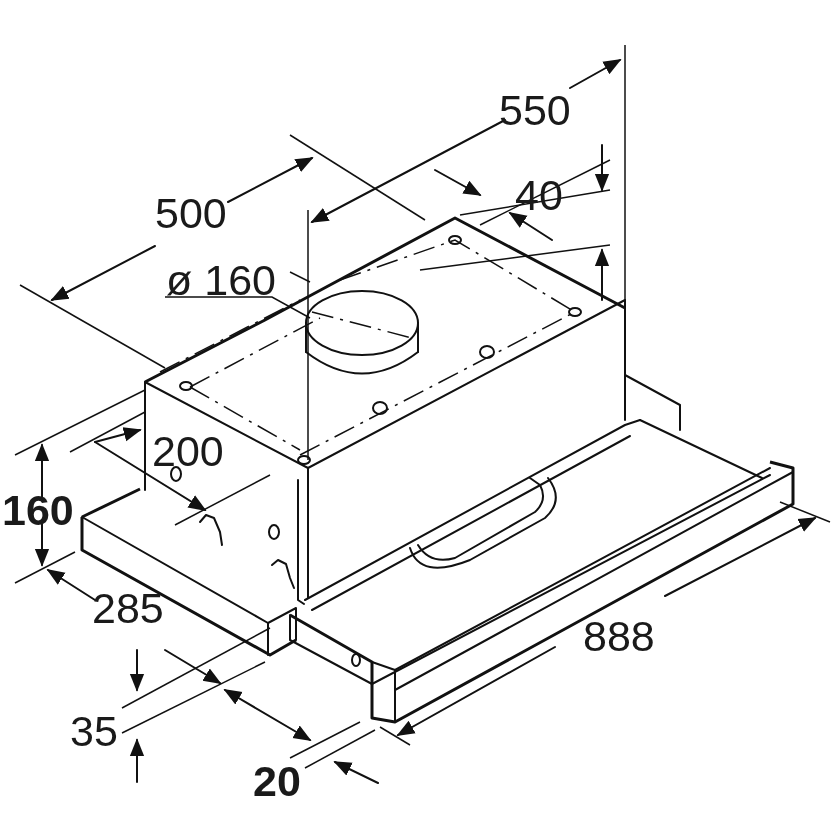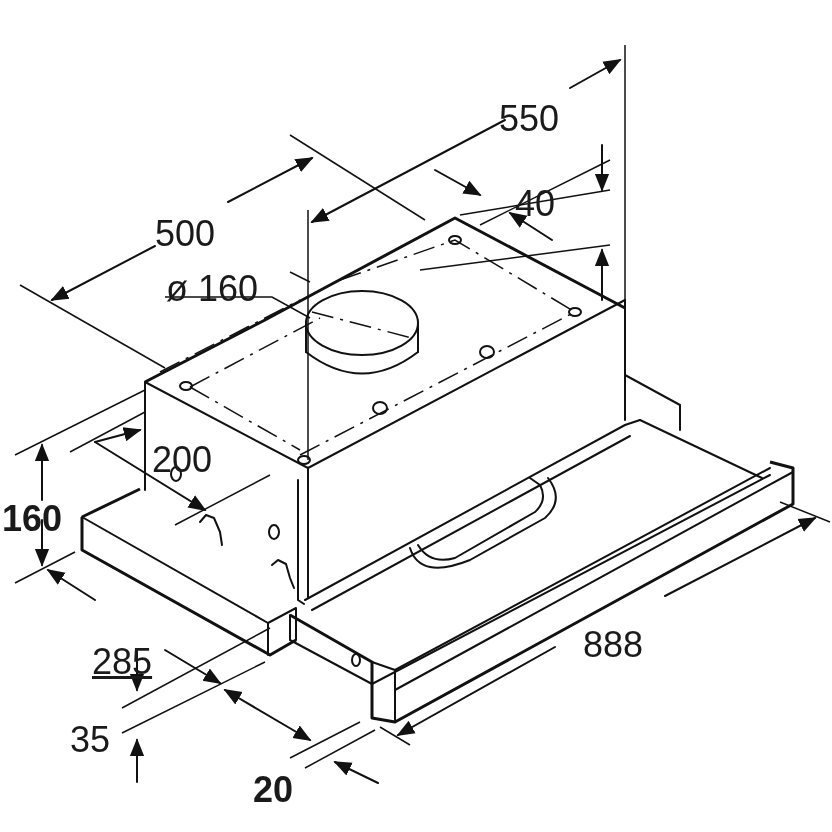--- a/index.html
+++ b/index.html
@@ -3,21 +3,21 @@
   <meta charset="utf-8">
   <style>
     html, body { margin: 0; padding: 0; background: #ffffff; }
     body { width: 832px; height: 832px; overflow: hidden; position: relative; }
     #drawing { position: absolute; left: 0; top: 0; width: 832px; height: 832px; }
     .ln { stroke: #111; stroke-width: 2; fill: none; stroke-linecap: round; stroke-linejoin: round; }
     .th { stroke: #111; stroke-width: 3; fill: none; stroke-linejoin: round; }
     .tn { stroke: #111; stroke-width: 1.5; fill: none; }
     .dd { stroke: #111; stroke-width: 1.5; fill: none; stroke-dasharray: 22 7 3 7; }
     .ar { fill: #111; stroke: none; }
-    .lbl { position: absolute; font-family: "Liberation Sans", sans-serif; font-size: 36px; color: #1a1a1a; line-height: 1; white-space: nowrap; margin-top: 12px; }
+    .lbl { position: absolute; font-family: "Liberation Sans", sans-serif; font-size: 43px; color: #1a1a1a; line-height: 1; white-space: nowrap; }
   </style>
 </head>
 <body>
 
 <svg id="drawing" viewBox="0 0 832 832" xmlns="http://www.w3.org/2000/svg">
   <defs>
     <marker id="arr" viewBox="0 0 10 10" refX="9" refY="5" markerWidth="9" markerHeight="9" orient="auto-start-reverse">
       <path d="M0,1 L10,5 L0,9 z" class="ar"></path>
     </marker>
   </defs>
@@ -124,21 +124,21 @@
     <path class="ln" d="M378,783 L335,762" marker-end="url(#arr)"></path>
 
     <path class="tn" d="M380,727 L410,745"></path>
     <path class="tn" d="M780,502 L830,522"></path>
     <path class="ln" d="M555,647 L398,735" marker-end="url(#arr)"></path>
     <path class="ln" d="M665,596 L815,518" marker-end="url(#arr)"></path>
   </g>
 </svg>
 
 <div class="lbl" style="left:499px; top:89px;">550</div>
-<div class="lbl" style="left:155px; top:204px;text-align:center;">500</div>
+<div class="lbl" style="left:155px; top:192px;text-align:center;">500</div>
 <div class="lbl" style="left:515px; top:174px;">40</div>
 <div class="lbl" style="left:166px; top:259px;">ø 160</div>
 <div class="lbl" style="left:152px; top:430px;">200</div>
 <div class="lbl" style="left:2px; top:489px;font-weight:bold;">160</div>
-<div class="lbl" style="left:92px; top:632px;text-decoration:underline;">285</div>
+<div class="lbl" style="left:92px; top:587px;">285</div>
 <div class="lbl" style="left:70px; top:710px;">35</div>
 <div class="lbl" style="left:253px; top:760px;font-weight:bold;">20</div>
 <div class="lbl" style="left:583px; top:615px;">888</div>
 
 </body></html>

